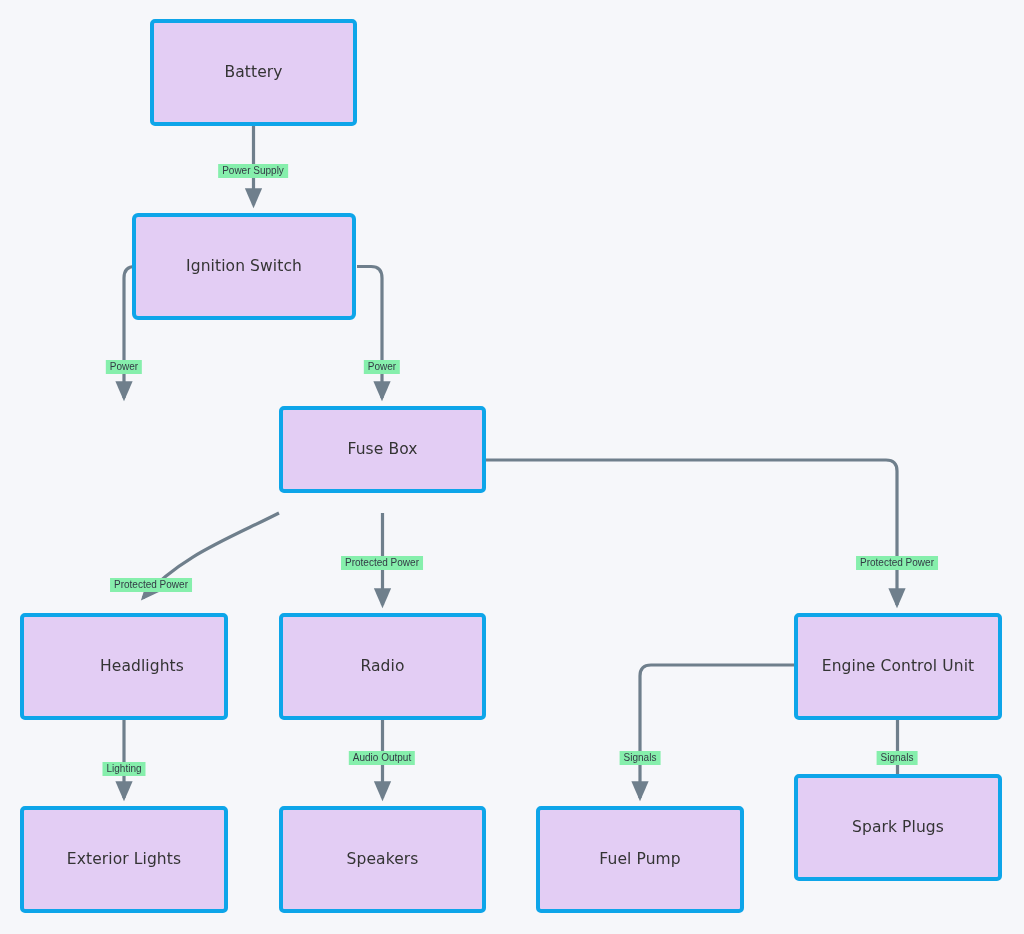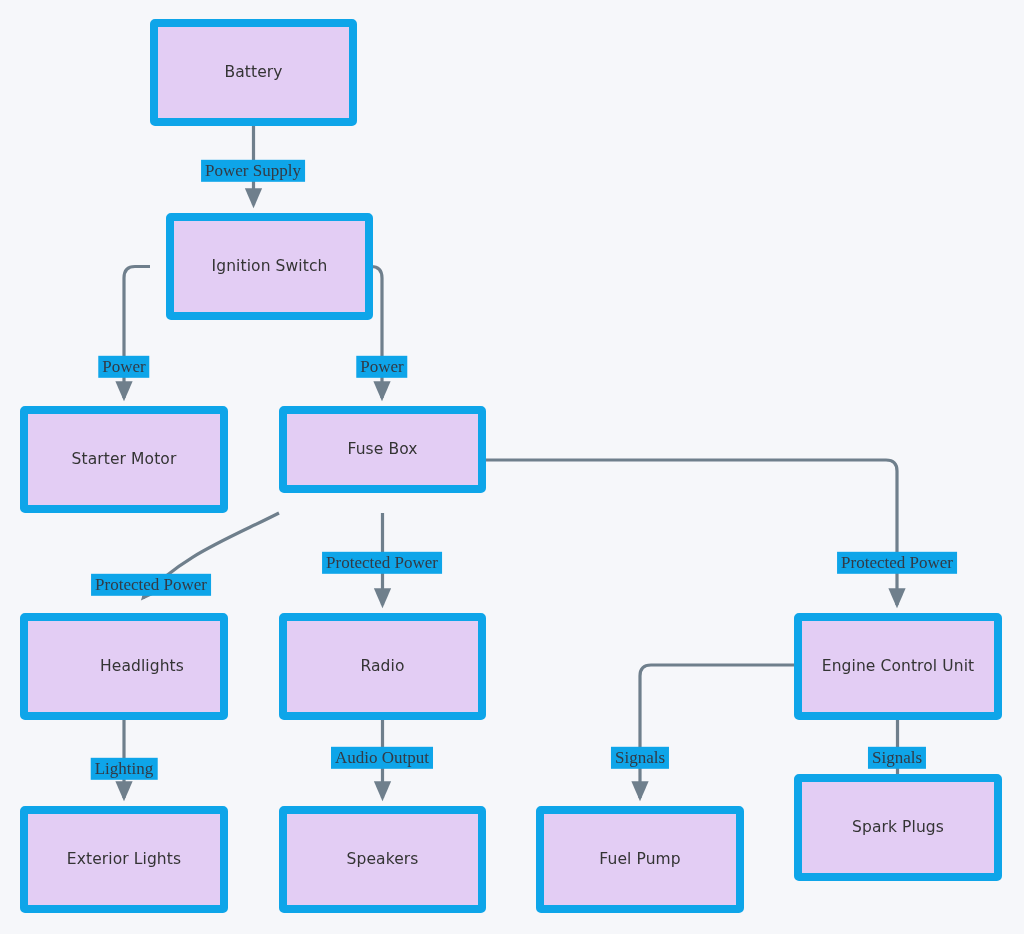--- a/index.html
+++ b/index.html
@@ -28,39 +28,39 @@
     height: 934px;
     pointer-events: none;
   }
   .node {
     position: absolute;
     box-sizing: border-box;
     display: flex;
     align-items: center;
     justify-content: center;
     background: #e3cdf4;
-    border: 8px solid #0ea5e9;
+    border: 4px solid #0ea5e9;
     border-radius: 5px;
     color: #343434;
     font-size: 15.5px;
     font-family: "DejaVu Sans", sans-serif;
     letter-spacing: 0.1px;
     text-align: center;
     line-height: 1.2;
   }
   .node-label {
     display: block;
   }
   .edge-label {
     position: absolute;
     box-sizing: border-box;
     color: #333a45;
-    font-size: 17px;
-    font-family: Liberation Serif, serif;
-    background: #0ea5e9;
+    font-size: 10px;
+    font-family: Liberation Sans, sans-serif;
+    background: #86efac;
     padding: 1px 4px;
     white-space: nowrap;
     transform: translate(-50%, -50%);
     line-height: 1.2;
   }
 </style>
 </head>
 <body>
 
 <div id="diagram">
@@ -93,27 +93,24 @@
       <path d="M794,665 L651,665 Q640,665 640,676 L640,798" marker-end="url(#arrowhead)"></path>
 
       <path d="M897.5,720 L897.5,798" marker-end="url(#arrowhead)"></path>
     </g>
   </svg>
 
   <div class="node" style="left:150px; top:19px; width:207px; height:107px;">
     <span class="node-label">Battery</span>
   </div>
 
-  <div class="node" style="left:166px; top:213px; width:207px; height:107px;">
+  <div class="node" style="left:132px; top:213px; width:224px; height:107px;border-radius:6px;">
     <span class="node-label">Ignition Switch</span>
   </div>
 
-  <div class="node" style="left:20px; top:406px; width:208px; height:107px;">
-    <span class="node-label">Starter Motor</span>
-  </div>
 
   <div class="node" style="left:279px; top:406px; width:207px; height:87px;">
     <span class="node-label">Fuse Box</span>
   </div>
 
   <div class="node" style="left:20px; top:613px; width:208px; height:107px;padding-left:36px;">
     <span class="node-label">Headlights</span>
   </div>
 
   <div class="node" style="left:279px; top:613px; width:207px; height:107px;">

